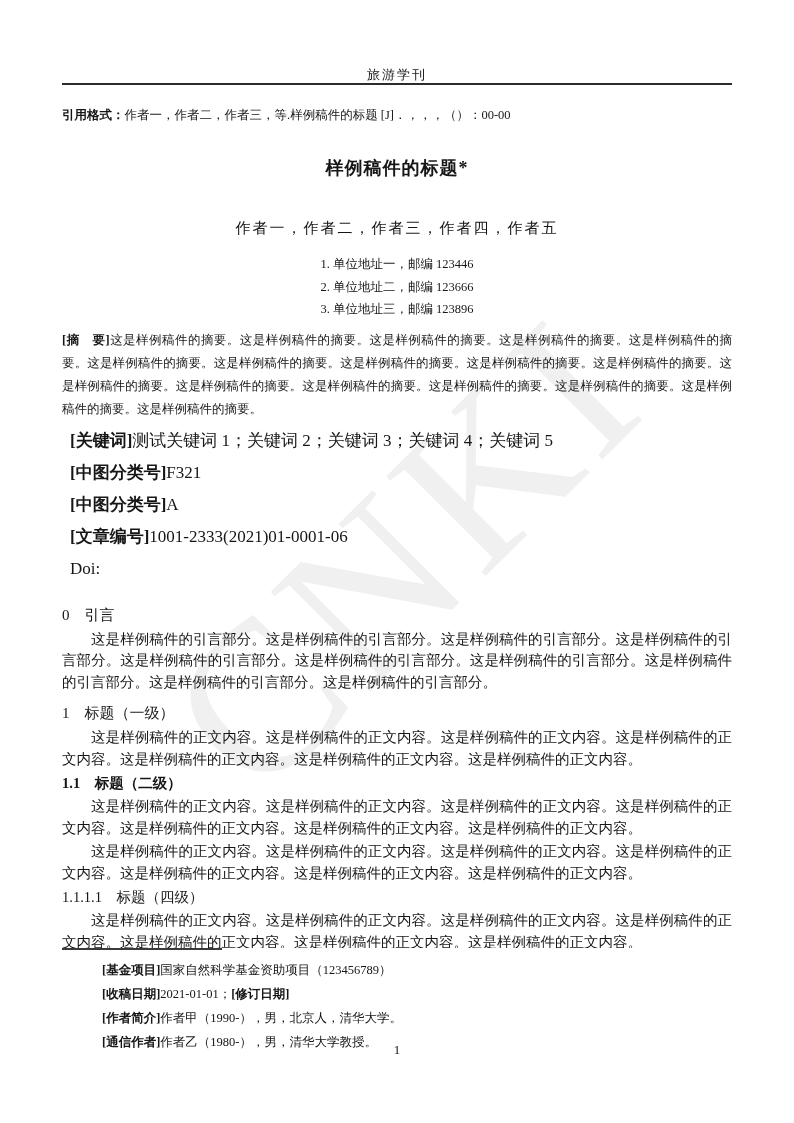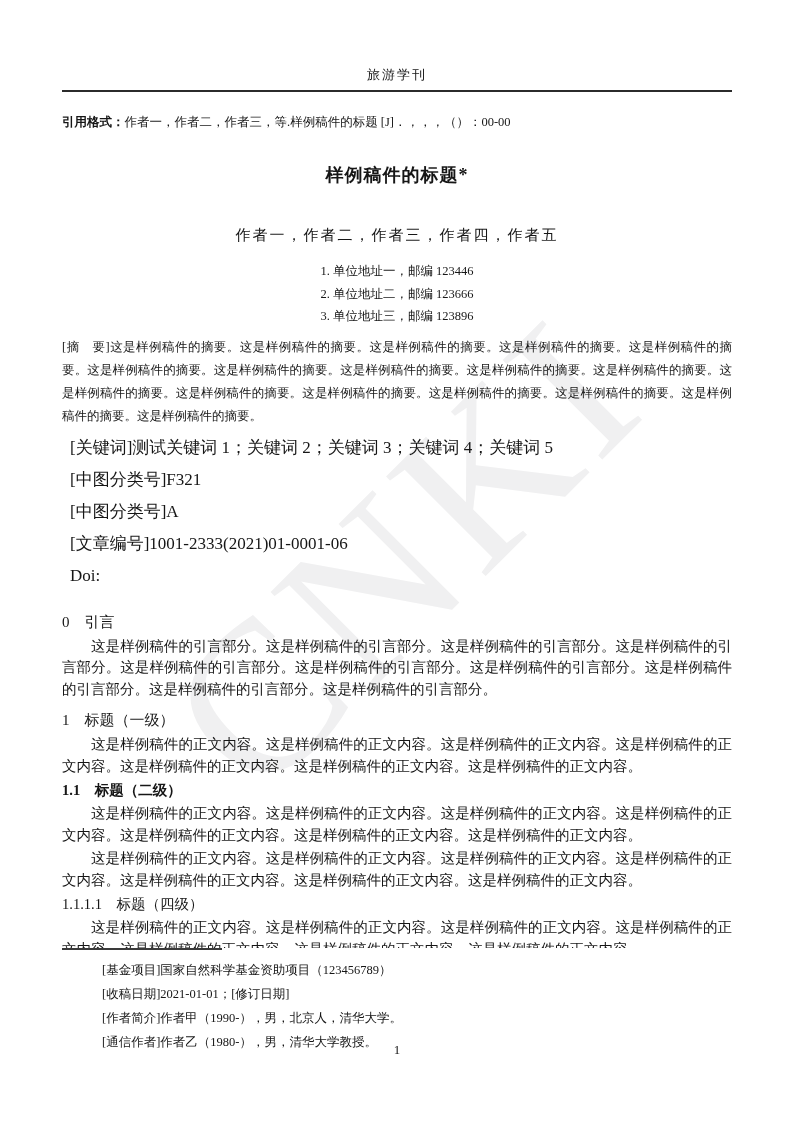--- a/index.html
+++ b/index.html
@@ -29,21 +29,20 @@
     z-index: 0;
     user-select: none;
   }
   .main { position: relative; z-index: 1; height: 882px; overflow: hidden; }
 
   .running-head {
     text-align: center;
     font-size: 13px;
     line-height: 17px;
     letter-spacing: 2px;
-    padding-bottom: 7px;
     border-bottom: 2px solid #2b2b2b;
   }
   .citation { margin: 22px 0 0 0; font-size: 12.5px; line-height: 17px; }
   .citation .label { font-weight: 700; }
 
   .title {
     margin: 26px 0 0 0;
     font-size: 18px;
     line-height: 36px;
     font-weight: 700;
@@ -54,21 +53,21 @@
     margin-top: 30px;
     font-size: 15px;
     line-height: 24px;
     text-align: center;
     letter-spacing: 2px;
   }
   .affiliations { margin-top: 13px; text-align: center; font-size: 12.5px; line-height: 22.5px; font-family: Liberation Serif, serif; }
 
   .abstract { margin: 8px 0 0 0; font-size: 12.5px; line-height: 23px; text-align: justify; }
   .meta { margin: 8px; font-size: 17px; line-height: 24px; }
-  .label { font-weight: 400; }
+  .label { font-weight: 700; }
 
   .sec-h1 { font-size: 15px; font-weight: 400; line-height: 24px; margin: 8px 0 2px 0; }
   .sec-h1.first { margin-top: 22px; }
   .sec-h2 { font-size: 14.5px; font-weight: 700; line-height: 22px; margin: 2px 0; }
   .sec-h3 { font-size: 14.5px; font-weight: 400; line-height: 22px; margin: 2px 0; }
   .para {
     margin: 2px 0;
     font-size: 14.5px;
     line-height: 21.5px;
     text-align: justify;

